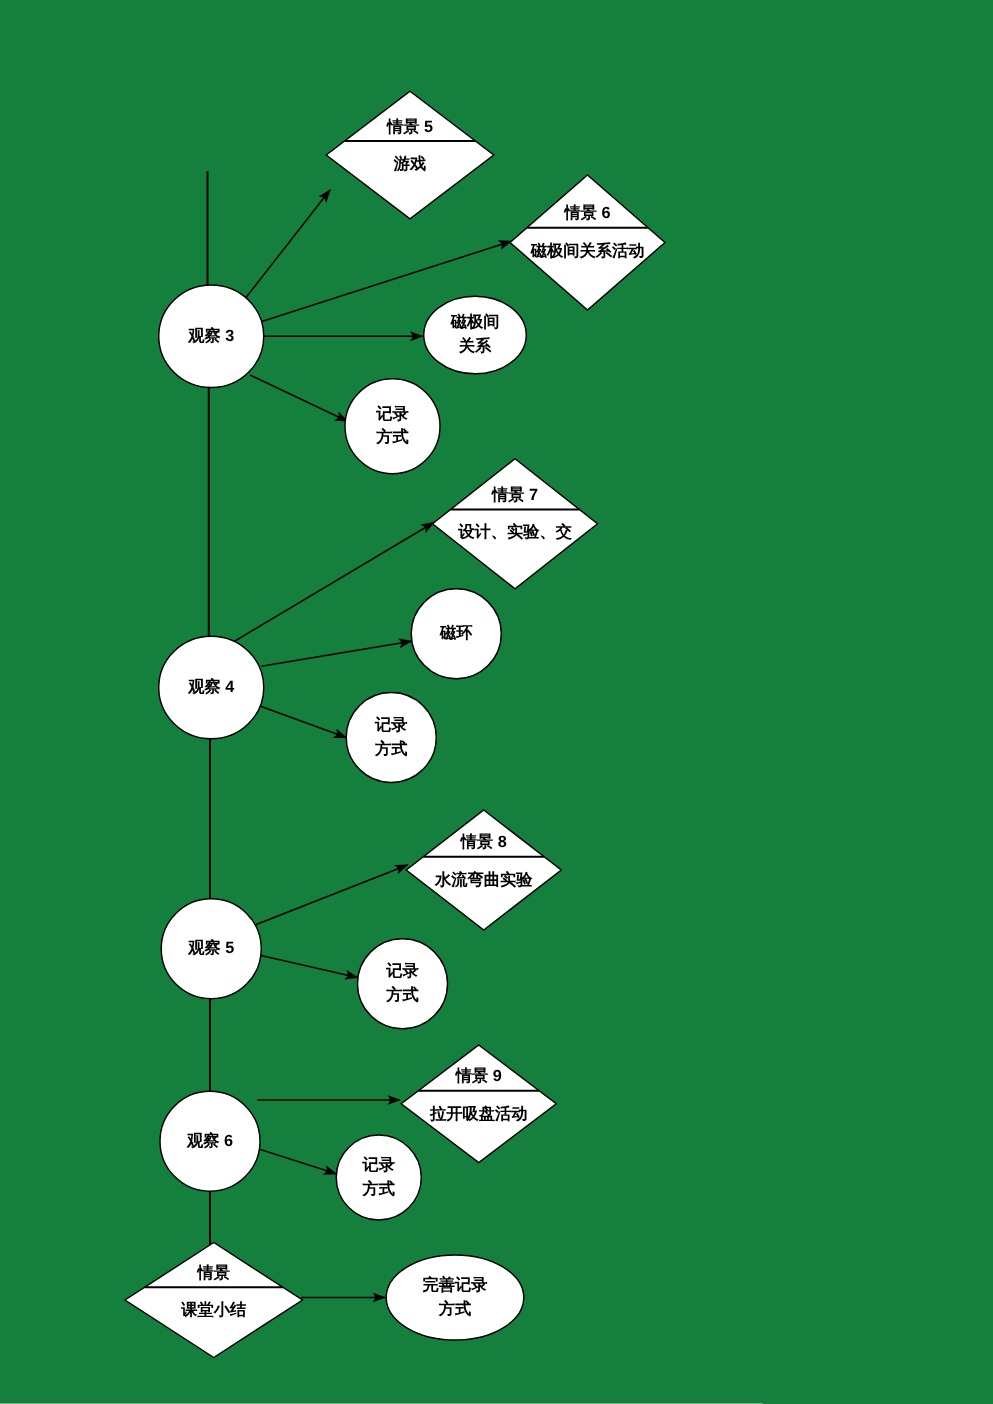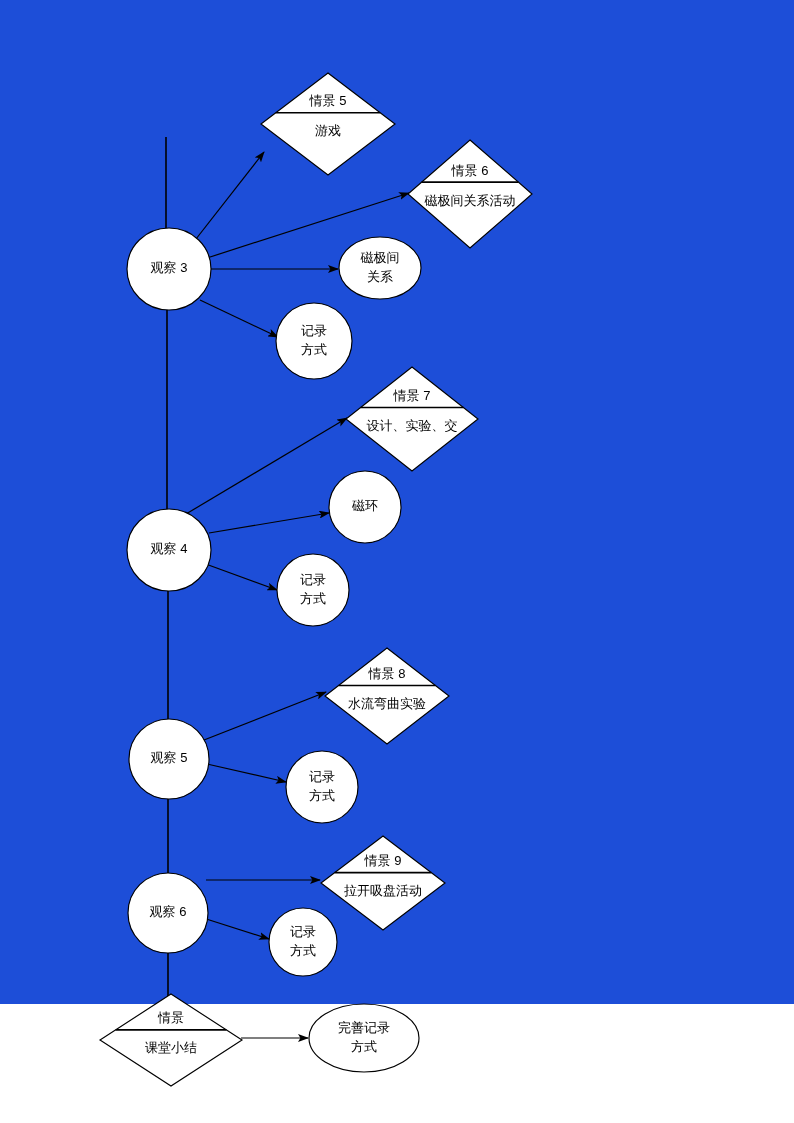--- a/index.html
+++ b/index.html
@@ -9,22 +9,23 @@
   }
   body {
     width: 794px;
     height: 1123px;
     font-family: "Liberation Sans", "DejaVu Sans", sans-serif;
     overflow: hidden;
   }
   #flow-root {
     position: relative;
     width: 794px;
-    height: 1004px;
-    background: #1d4ed8;
+    height: 1123px;
+    background: #15803d;
+    font-weight: bold;
   }
   svg#flow-svg {
     display: block;
     width: 794px;
     height: 1123px;
   }
   .shape-outline {
     fill: #ffffff;
     stroke: #000000;
     stroke-width: 1.15;

